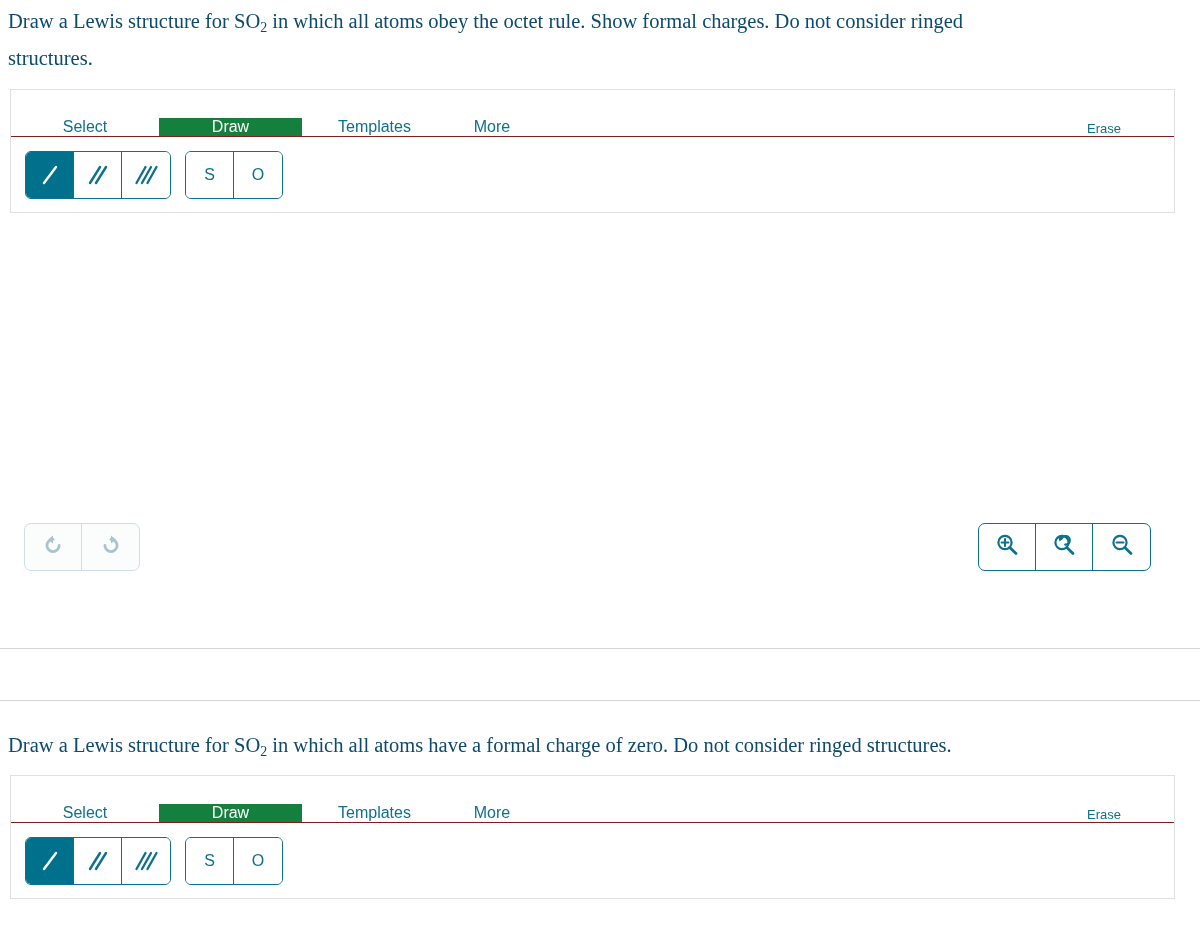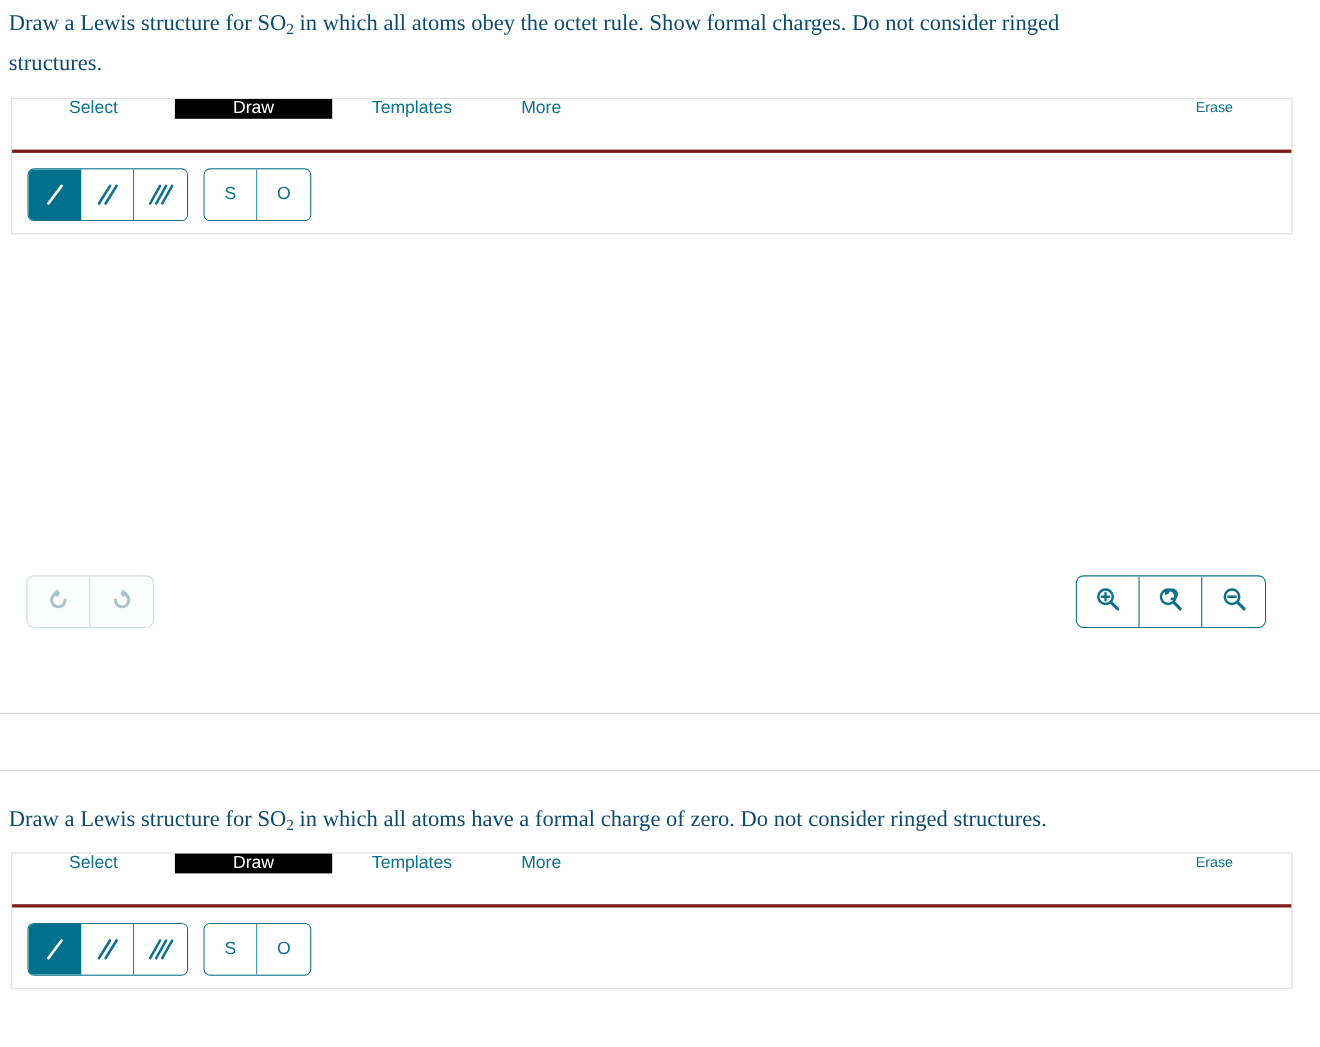--- a/index.html
+++ b/index.html
@@ -29,36 +29,36 @@
   }
 
   
   .editor {
     border: 1px solid #e0e0e0;
     background: #ffffff;
     box-sizing: border-box;
   }
   .tabbar {
     display: flex;
-    align-items: flex-start;
+    align-items: flex-end;
     height: 46px;
-    border-bottom: 3px solid #7f1d1d;
+    border-bottom: 1px solid #7f1d1d;
     position: relative;
   }
   .tab {
     display: flex;
     align-items: center;
     justify-content: center;
     font-size: 16px;
     color: #0d718d;
     box-sizing: border-box;
     user-select: none;
   }
   .tab-select    { width: 148px; }
-  .tab-draw      { width: 143px; background: #000000; color: #ffffff; }
+  .tab-draw      { width: 143px; background: #15803d; color: #ffffff; }
   .tab-templates { width: 145px; }
   .tab-more      { width: 90px; }
   .tab-erase {
     margin-left: auto;
     width: 140px;
     display: flex;
     align-items: center;
     justify-content: center;
     font-size: 13px;
     color: #0d718d;

